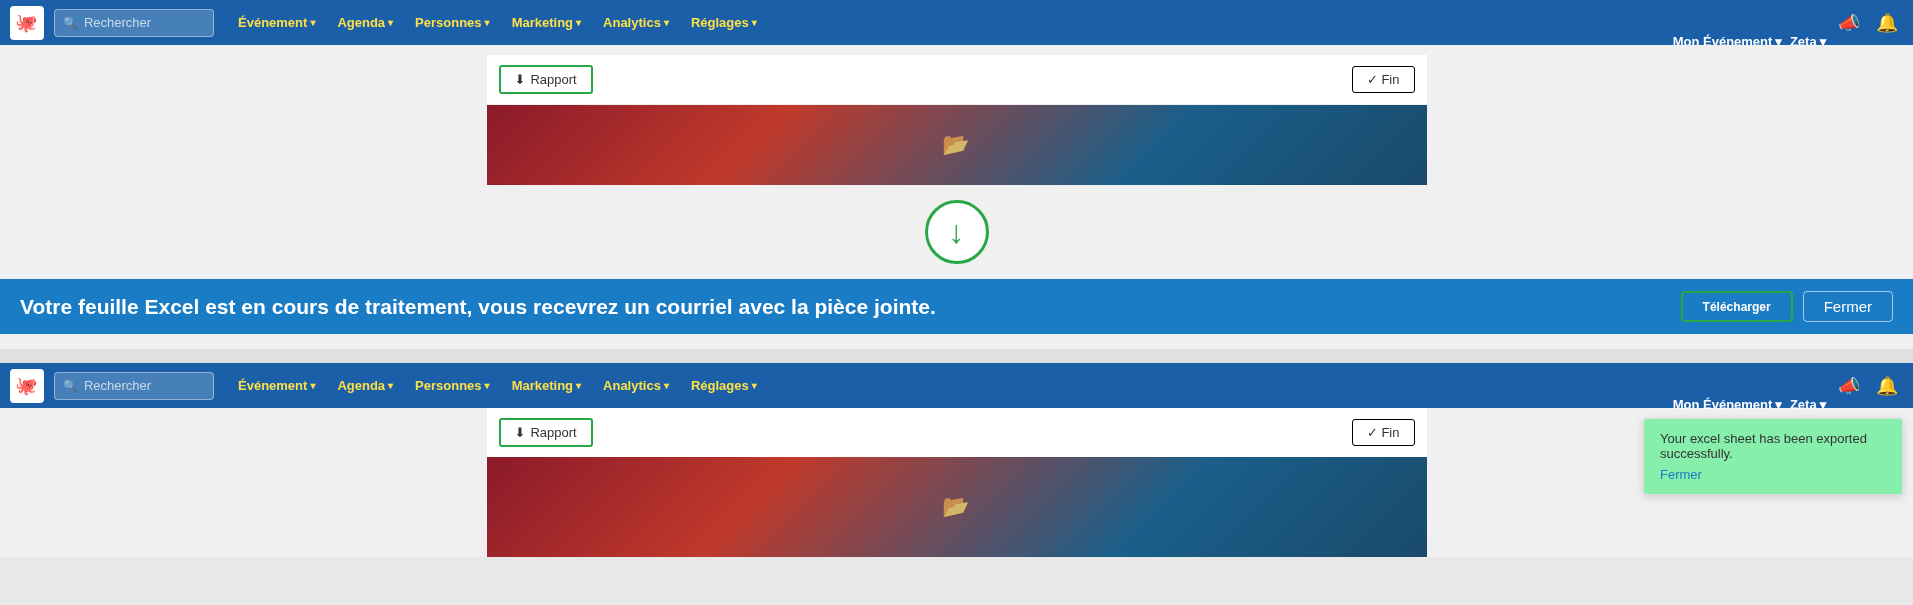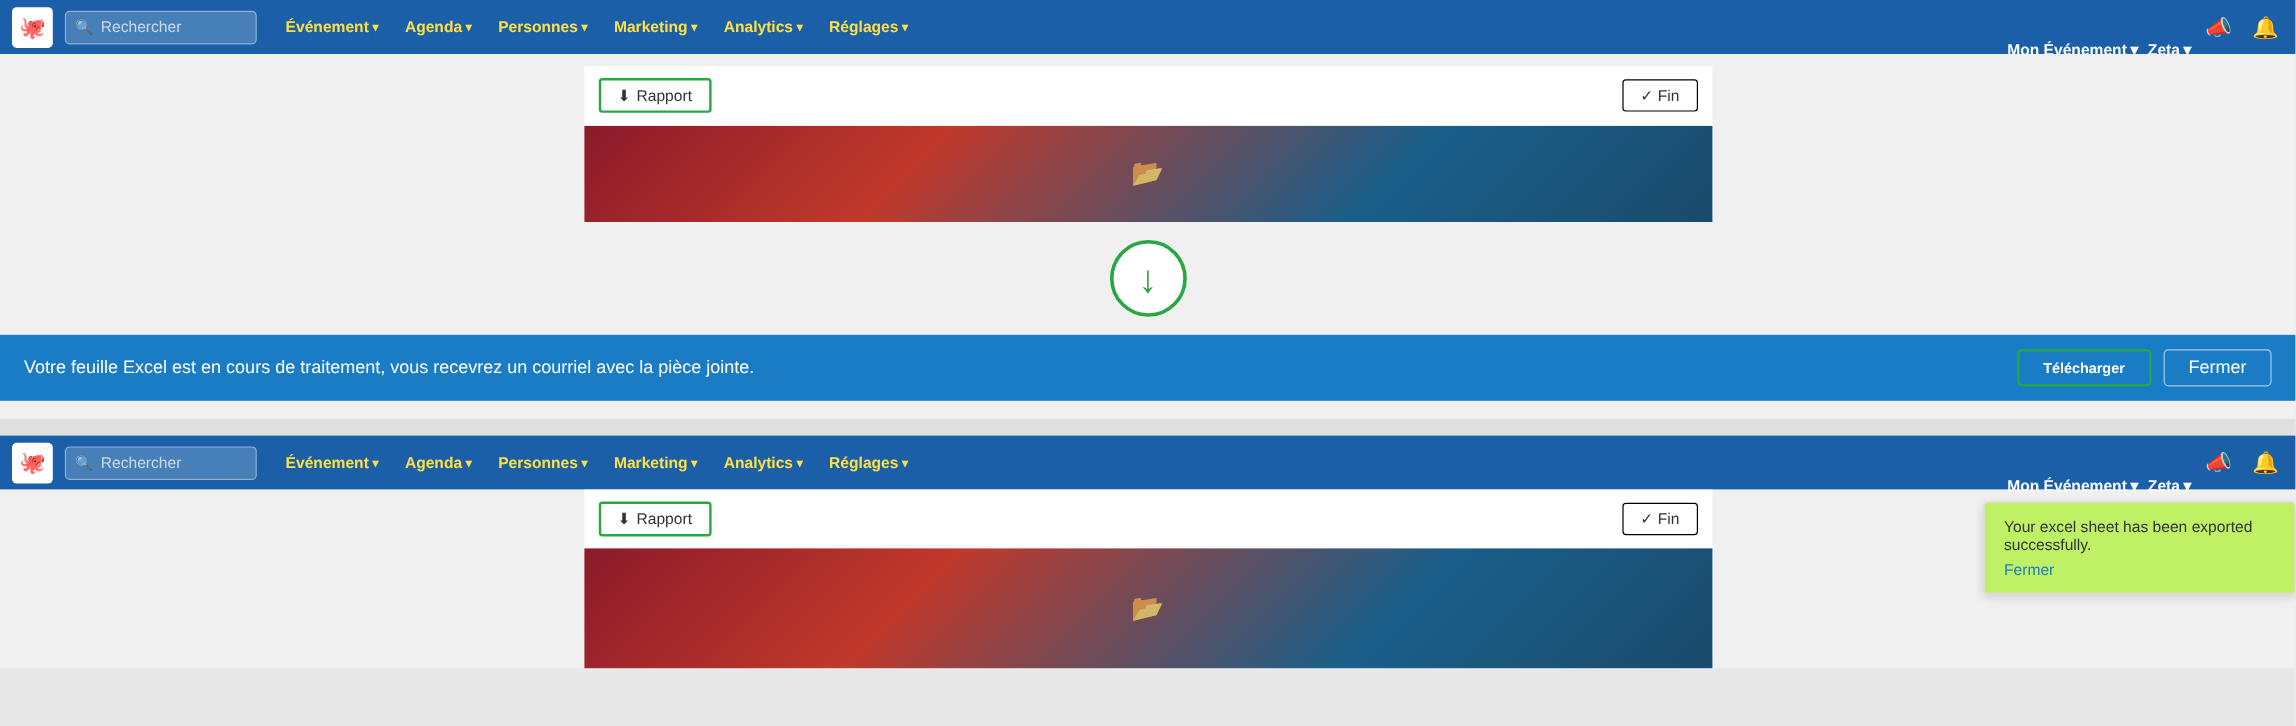--- a/index.html
+++ b/index.html
@@ -155,22 +155,22 @@
       background: #1a7cc4;
       color: #fff;
       padding: 0 20px;
       height: 55px;
       display: flex;
       align-items: center;
       justify-content: space-between;
       margin: 5px 0;
     }
     .notification-text {
-      font-size: 15px;
-      font-weight: 400;
+      font-size: 21px;
+      font-weight: 700;
     }
     .banner-buttons {
       display: flex; gap: 10px; flex-shrink: 0;
     }
     .btn-telecharger {
       border: 2px solid #28a745;
       background: transparent;
       color: #fff;
       padding: 6px 20px;
       font-size: 12px;
@@ -194,23 +194,23 @@
     .separator { height: 14px; background: #e0e0e0; }
 
     
     .bottom-section {
       background: #f0f0f0;
     }
 
     
     .toast {
       position: absolute;
-      right: 0;
+      right: 10px;
       top: 10px;
-      background: #bef264;
+      background: #86efac;
       border: 1px solid #ddd;
       border-radius: 4px;
       padding: 12px 16px;
       font-size: 13px;
       max-width: 260px;
       box-shadow: 0 2px 8px rgba(0,0,0,0.15);
       z-index: 100;
     }
     .toast-text { color: #333; margin-bottom: 6px; }
     .toast-close { color: #1a7cc4; cursor: pointer; font-size: 13px; }

